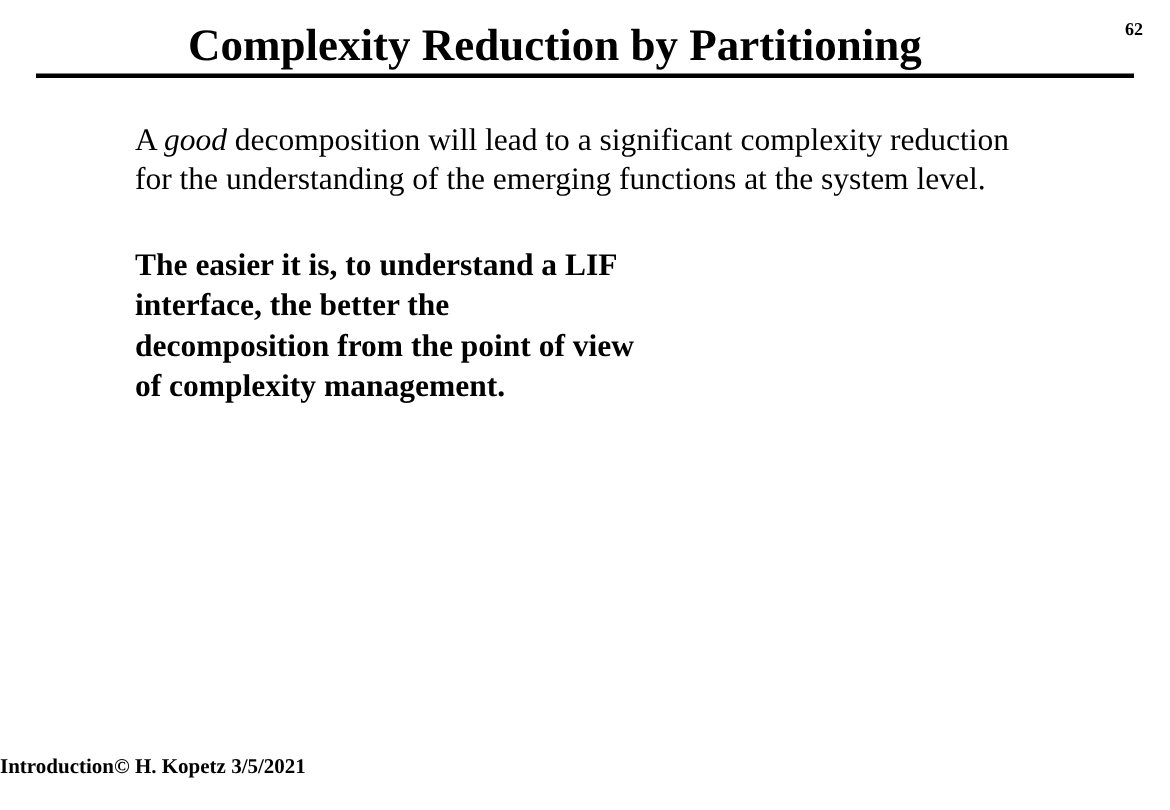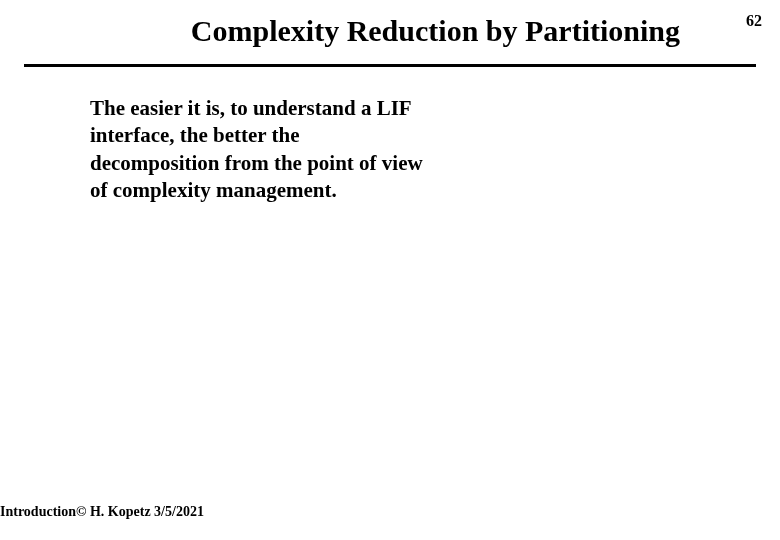--- a/index.html
+++ b/index.html
@@ -13,31 +13,31 @@
       background: #ffffff;
       font-family: "Times New Roman", Times, serif;
       color: #000000;
       position: relative;
       overflow: hidden;
     }
     .page-number {
       position: absolute;
       top: 12px;
       right: 18px;
-      font-size: 16px;
+      font-size: 12px;
       font-weight: bold;
     }
     .title {
       font-size: 30px;
       font-weight: bold;
-      text-align: right;
+      text-align: center;
       margin-top: 14px;
       margin-left: 60px;
       margin-right: 100px;
-      padding-bottom: 16px;
+      padding-bottom: 1px;
     }
     .title-rule {
       border: none;
       border-top: 3px solid #000;
       margin: 0 24px 0 24px;
     }
     .content {
       margin: 28px 90px 0 90px;
       font-size: 21px;
       line-height: 1.25;
@@ -84,19 +84,22 @@
   </style>
 </head>
 <body>
 
 <div class="page-number">62</div>
 
 <h1 class="title">Complexity Reduction by Partitioning</h1>
 <hr class="title-rule">
 
 <div class="content">
+  <div class="body-para">
+    <span>A </span><span class="emph">good</span><span> decomposition will lead to a significant complexity reduction for the understanding of the emerging functions at the system level.</span>
+  </div>
   <div class="italic-block">The easier it is, to understand a LIF interface, the better the decomposition from the point of view of complexity management.</div>
 </div>
 
 <div class="footer">
   <div class="footer-left">© H. Kopetz 3/5/2021</div>
   <div class="footer-center">Introduction</div>
 </div>
 
 </body></html>

